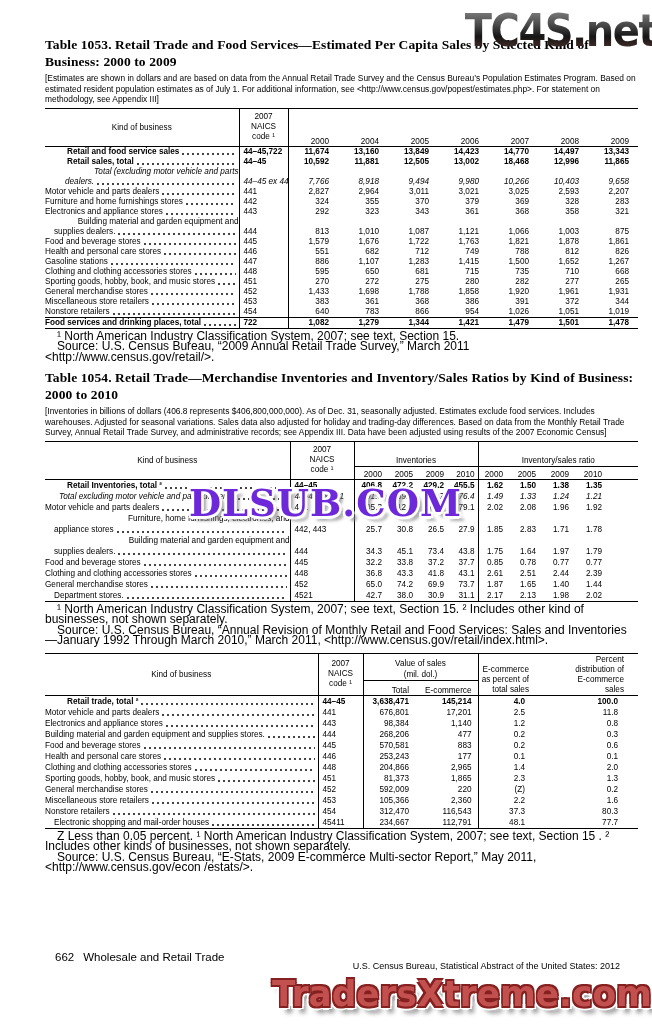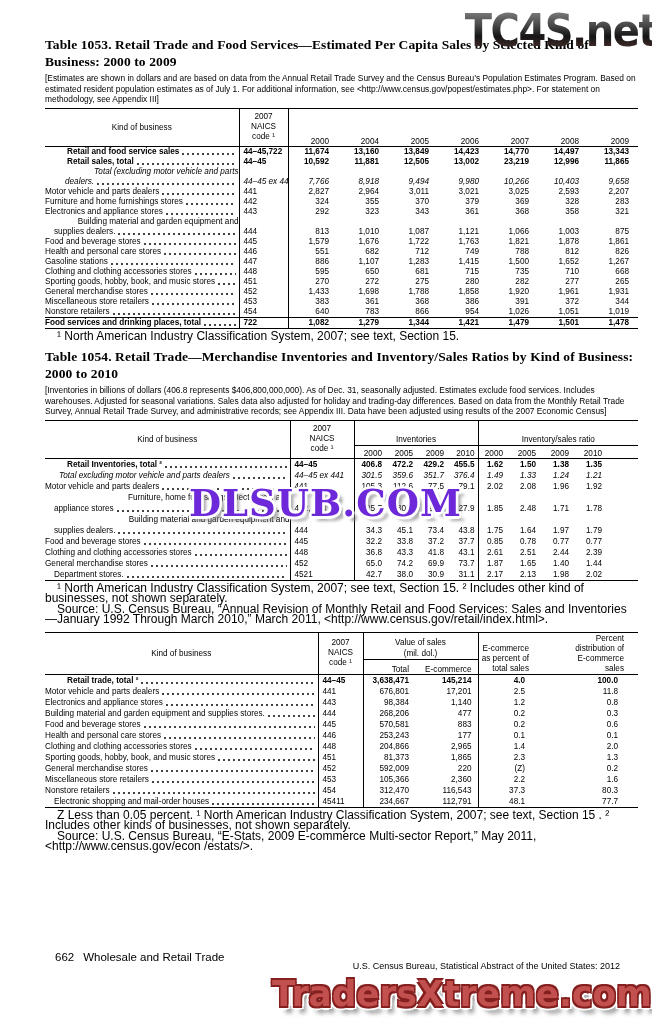--- a/index.html
+++ b/index.html
@@ -129,21 +129,21 @@
               <div class="lab" style="padding-left: 22px;">
                 <span class="lab-t">Retail sales, total</span>
                 <span class="leader"></span>
               </div>
             </td>
             <td class="c-naics">44–45</td>
             <td class="rt pr9">10,592</td>
             <td class="rt pr9">11,881</td>
             <td class="rt pr9">12,505</td>
             <td class="rt pr9">13,002</td>
-            <td class="rt pr9">23,219</td>
+            <td class="rt pr9">18,468</td>
             <td class="rt pr9">12,996</td>
             <td class="rt pr9">11,865</td>
           </tr>
           <tr class="s-i">
             <td>
               <div class="lab" style="padding-left: 14px;">
                 <span class="lab-t">Total (excluding motor vehicle and parts</span>
               </div>
             </td>
             <td class="c-naics"></td>
@@ -391,20 +391,21 @@
             <td class="rt pr9">1,344</td>
             <td class="rt pr9">1,421</td>
             <td class="rt pr9">1,479</td>
             <td class="rt pr9">1,501</td>
             <td class="rt pr9">1,478</td>
           </tr>
         </tbody>
     </table>
     <div class="fnblock">
       <p class="fn">¹ North American Industry Classification System, 2007; see text, Section 15.</p>
+      <p class="fn src">Source: U.S. Census Bureau, “2009 Annual Retail Trade Survey,” March 2011 &lt;http://www.census.gov/retail/&gt;.</p>
     </div>
 
     <h2 class="t-title">Table 1054. Retail Trade—Merchandise Inventories and Inventory/Sales Ratios by Kind of Business: 2000 to 2010</h2>
     <p class="t-note">[Inventories in billions of dollars (406.8 represents $406,800,000,000). As of Dec. 31, seasonally adjusted. Estimates exclude food services. Includes warehouses. Adjusted for seasonal variations. Sales data also adjusted for holiday and trading-day differences. Based on data from the Monthly Retail Trade Survey, Annual Retail Trade Survey, and administrative records; see Appendix III. Data have been adjusted using results of the 2007 Economic Census]</p>
     <table id="t1054">
       <colgroup>
         <col style="width:245px">
           <col style="width:64px">
         <col style="width:31px">
           <col style="width:31px">
@@ -517,21 +518,21 @@
                 <span class="lab-t">appliance stores</span>
                 <span class="leader"></span>
               </div>
             </td>
             <td class="c-naics">442, 443</td>
             <td class="rt pr3">25.7</td>
             <td class="rt pr3">30.8</td>
             <td class="rt pr3">26.5</td>
             <td class="rt pr3 vr">27.9</td>
             <td class="rt pr8">1.85</td>
-            <td class="rt pr8">2.48</td>
+            <td class="rt pr8">2.83</td>
             <td class="rt pr8">1.71</td>
             <td class="rt pr8">1.78</td>
             <td></td>
           </tr>
           <tr class="">
             <td>
               <div class="lab" style="padding-left: 0px;">
                 <span class="lab-t">Building material and garden equipment and</span>
               </div>
             </td>

